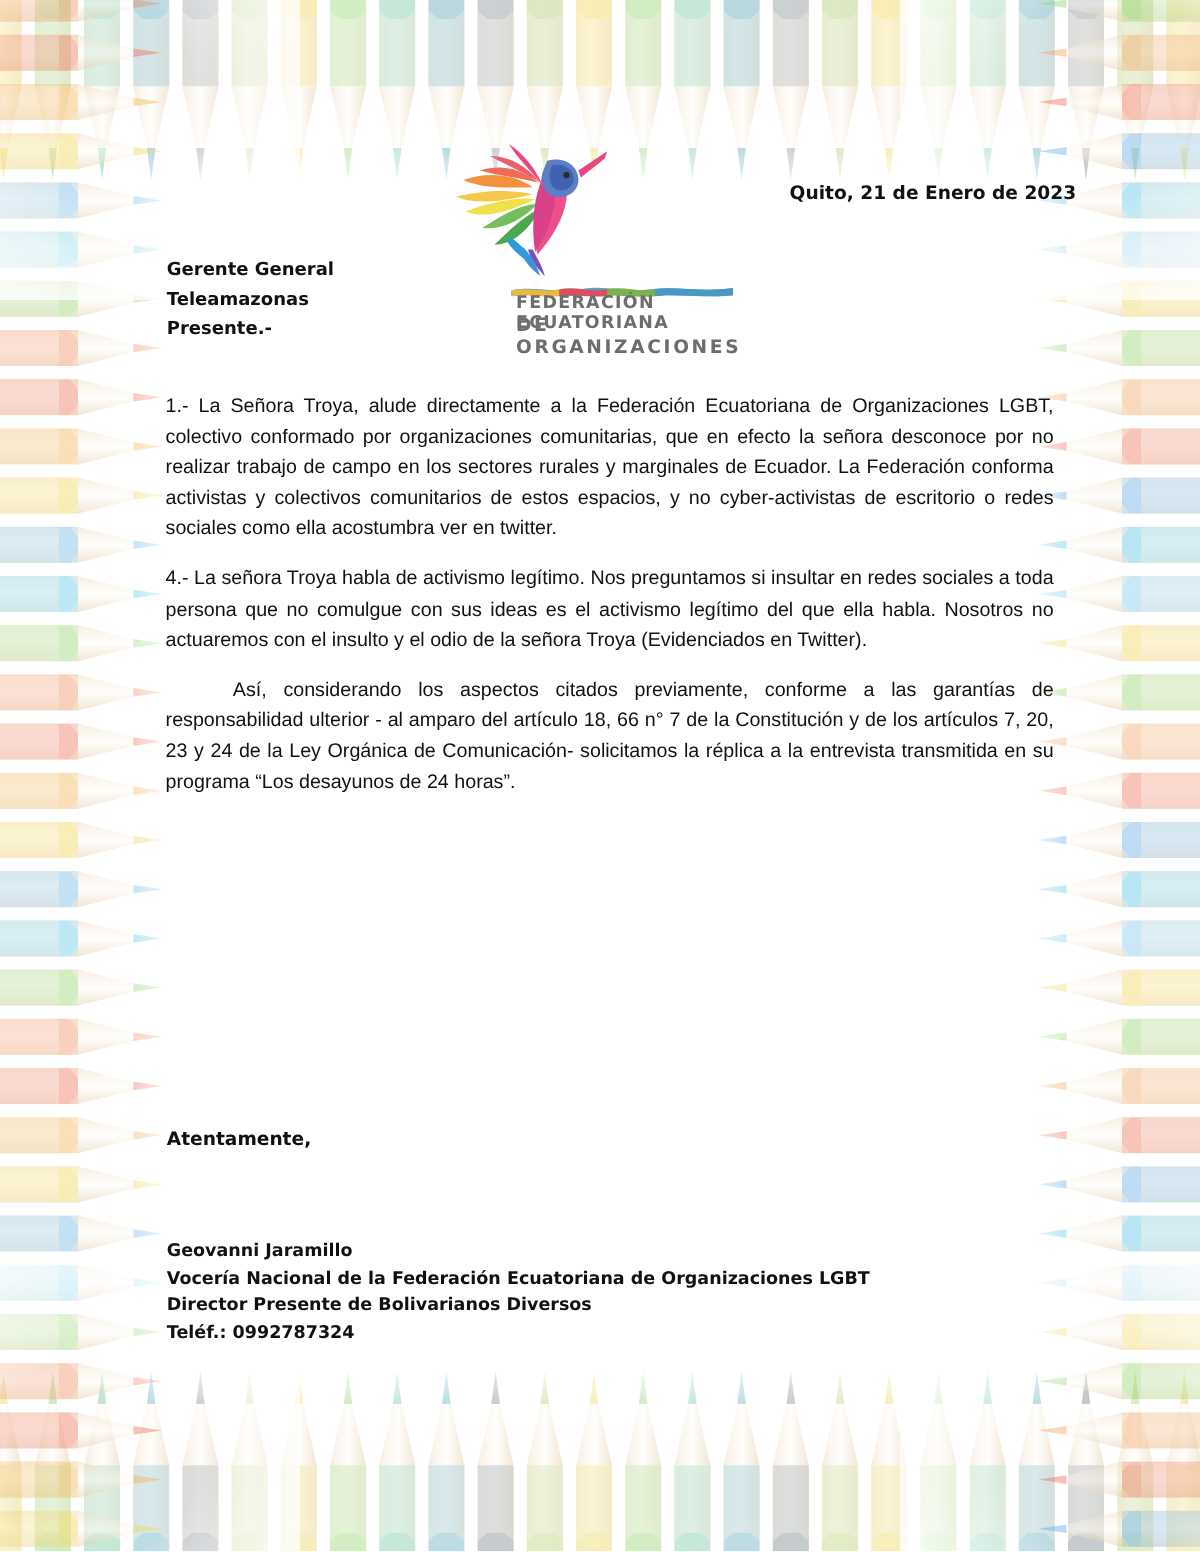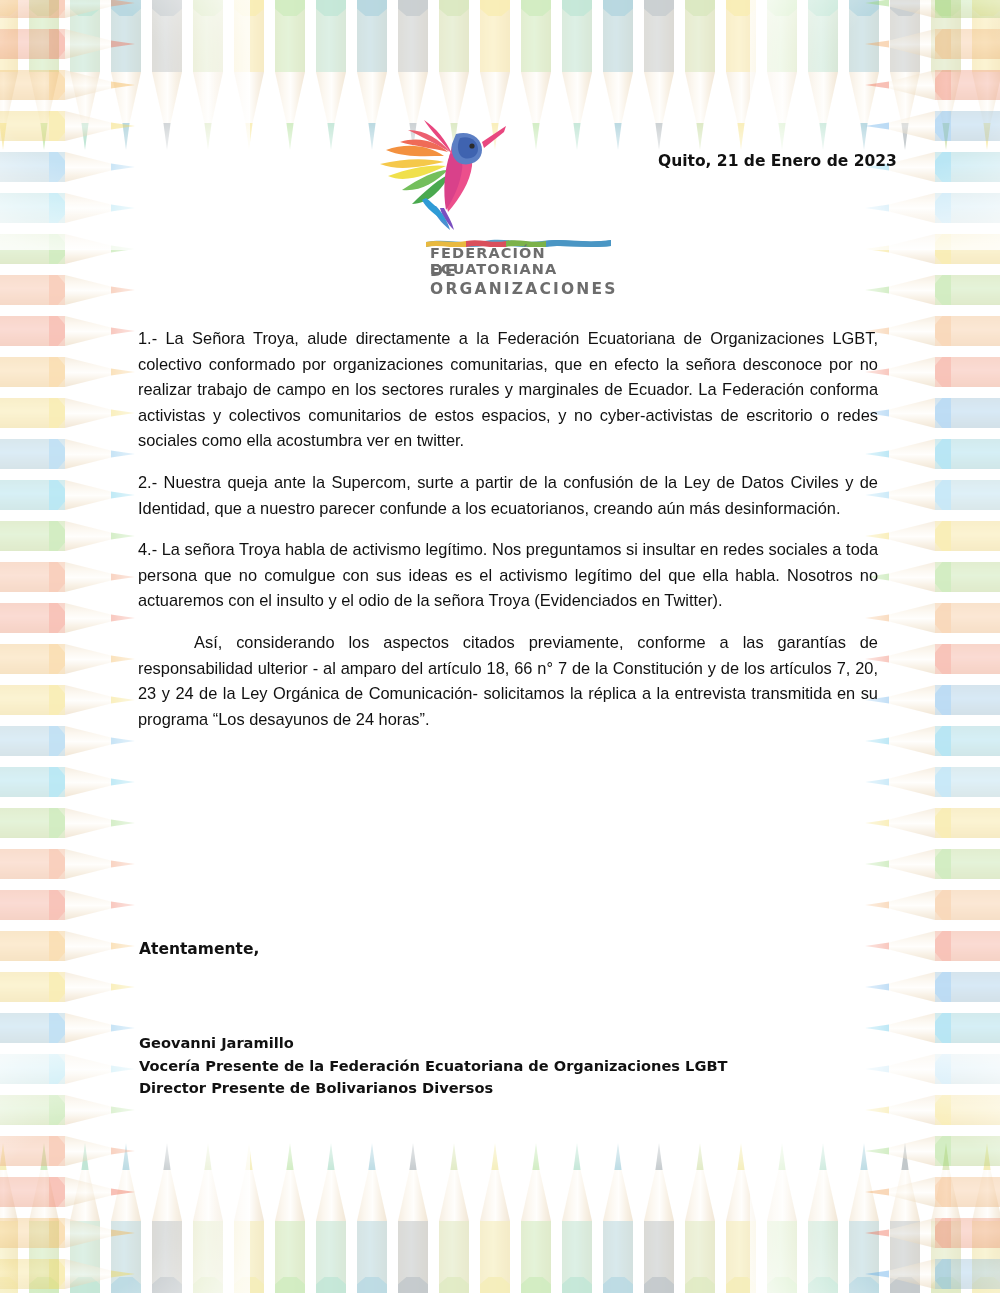--- a/index.html
+++ b/index.html
@@ -991,29 +991,34 @@
       <path d="M80 5 C94 2 106 8 120 5 L120 11 C106 13 94 8 80 11 Z" fill="#7bb24a"></path>
       <path d="M120 5 C138 2 160 8 185 4 L185 10 C160 13 138 8 120 11 Z" fill="#4a96c4"></path>
     </svg>
 
     <div class="logo-sub1">FEDERACIÓN ECUATORIANA</div>
     <div class="logo-sub2">DE ORGANIZACIONES</div>
   </div>
 
   <div class="date">Quito, 21 de Enero de 2023</div>
 
+  <div class="recipient">
+    <div>Gerente General</div>
+    <div>Teleamazonas</div>
+    <div>Presente.-</div>
+  </div>
 
   <div class="body-text">
     <p>1.- La Señora Troya, alude directamente a la Federación Ecuatoriana de Organizaciones LGBT, colectivo conformado por organizaciones comunitarias, que en efecto la señora desconoce por no realizar trabajo de campo en los sectores rurales y marginales de Ecuador. La Federación conforma activistas y colectivos comunitarios de estos espacios, y no cyber-activistas de escritorio o redes sociales como ella acostumbra ver en twitter.</p>
-    <p>2.- Nuestra queja ante la Supercom, surte a partir de la confusión de la Ley de Datos Civiles y de Identidad, que a nuestro parecer confunde a los ecuatorianos, creando aún más desinformación.</p>
     <p>4.- La señora Troya habla de activismo legítimo. Nos preguntamos si insultar en redes sociales a toda persona que no comulgue con sus ideas es el activismo legítimo del que ella habla. Nosotros no actuaremos con el insulto y el odio de la señora Troya (Evidenciados en Twitter).</p>
     <p class="p-indent">Así, considerando los aspectos citados previamente, conforme a las garantías de responsabilidad ulterior - al amparo del artículo 18, 66 n° 7 de la Constitución y de los artículos 7, 20, 23 y 24 de la Ley Orgánica de Comunicación- solicitamos la réplica a la entrevista transmitida en su programa “Los desayunos de 24 horas”.</p>
   </div>
 
   <div class="closing">Atentamente,</div>
 
   <div class="signature">
     <div>Geovanni Jaramillo</div>
-    <div>Vocería Presente de la Federación Ecuatoriana de Organizaciones LGBT</div>
+    <div>Vocería Nacional de la Federación Ecuatoriana de Organizaciones LGBT</div>
     <div>Director Presente de Bolivarianos Diversos</div>
+    <div>Teléf.: 0992787324</div>
   </div>
 
 </div>
 
 </body></html>

